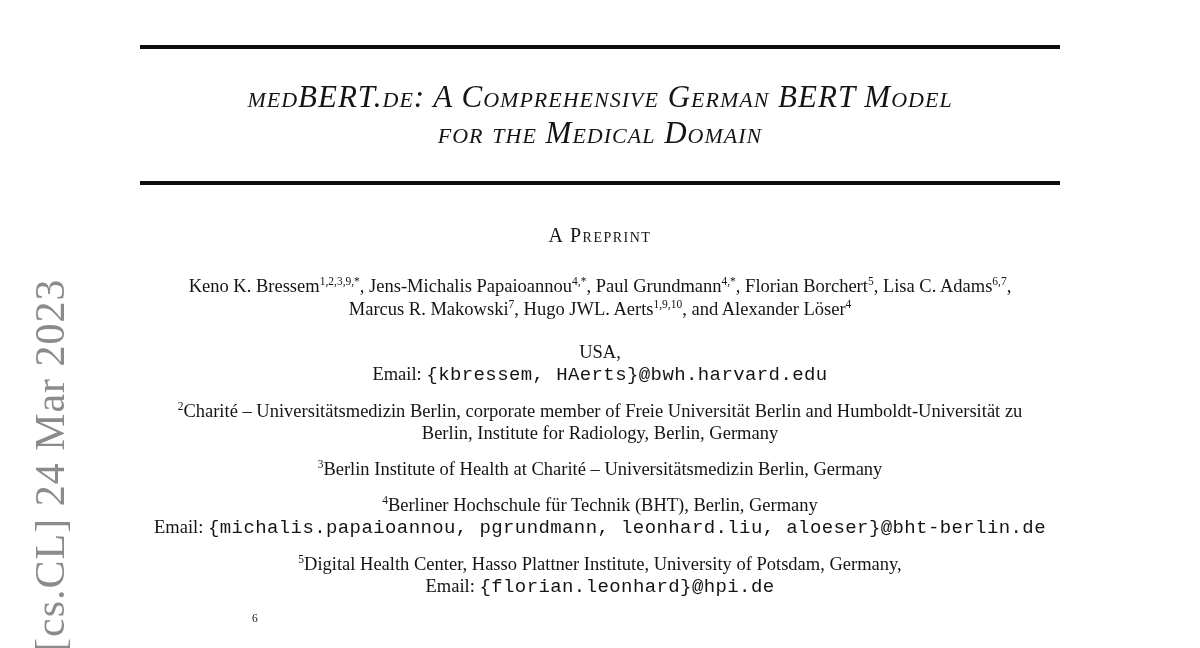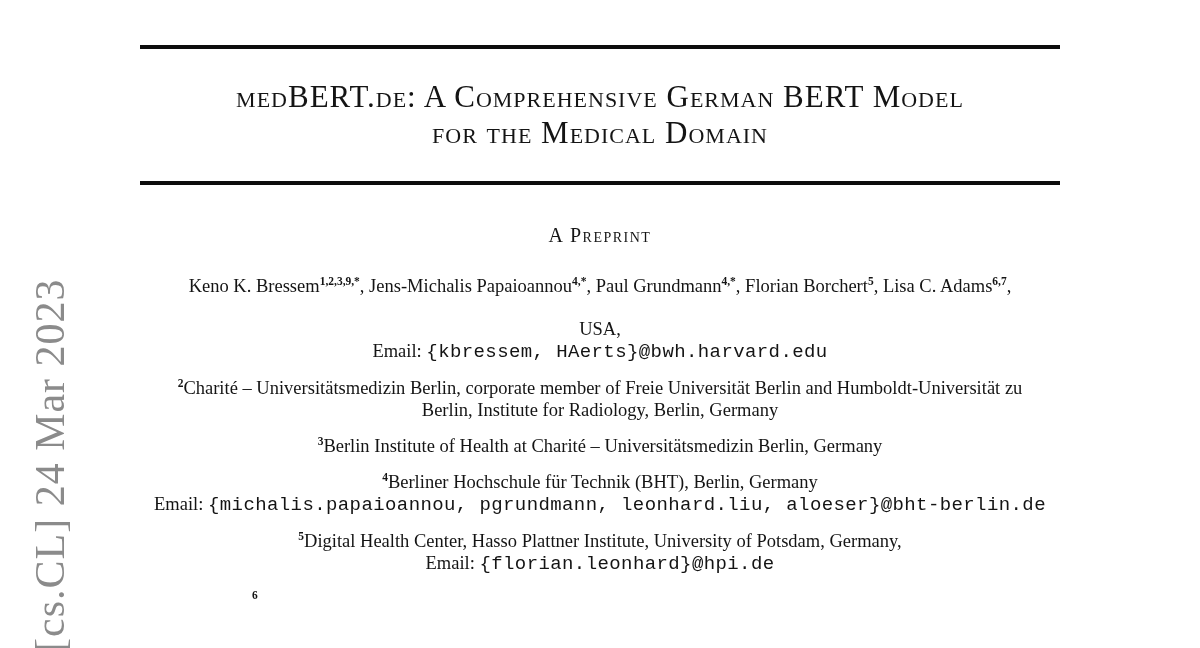--- a/index.html
+++ b/index.html
@@ -32,21 +32,21 @@
   .rule-top{margin-top:45px;}
   .rule-bottom{margin-top:30px;}
   .title{
     margin:30px 0 0 0;
     font-weight:normal;
     font-size:31px;
     line-height:36px;
     font-variant:small-caps;
     letter-spacing:1px;
   }
-  .title .tline{display:block;}
+  .title .tline{display:block;font-style:italic;}
   .preprint{
     margin-top:38px;
     font-size:20px;
     font-variant:small-caps;
     letter-spacing:1.5px;
     line-height:24px;
   }
   .authors{
     margin-top:28px;
     font-size:18.5px;
@@ -54,21 +54,20 @@
   }
   .affiliations{font-size:18.5px;}
   .aff{margin-top:14px;}
   .aff:first-child{margin-top:20px;}
   .aff-line{line-height:22px;}
   sup{
     font-size:0.62em;
     vertical-align:super;
     line-height:0;
     letter-spacing:0;
-    font-weight:bold;
   }
   .email-mono{
     font-family:"Liberation Mono", monospace;
     font-size:19px;
     letter-spacing:0.4px;
     text-align:center;
   }
   .aff-line.cut{
     text-align:left;
     padding-left:112px;
@@ -89,20 +88,21 @@
       <span class="tline">medBERT.de: A Comprehensive German BERT Model</span>
       <span class="tline">for the Medical Domain</span>
     </h1>
 
     <div class="rule rule-bottom"></div>
 
     <div class="preprint">A Preprint</div>
 
     <div class="authors" id="authors">
         <div class="author-line">Keno K. Bressem<sup>1,2,3,9,*</sup>, Jens-Michalis Papaioannou<sup>4,*</sup>, Paul Grundmann<sup>4,*</sup>, Florian Borchert<sup>5</sup>, Lisa C. Adams<sup>6,7</sup>,</div>
+        <div class="author-line">Marcus R. Makowski<sup>7</sup>, Hugo JWL. Aerts<sup>1,9,10</sup>, and Alexander Löser<sup>4</sup></div>
       </div>
 
     <div class="affiliations" id="affiliations">
         <div class="aff">
           <div class="aff-line">USA,</div>
           <div class="aff-line"><span>Email: </span><span class="email-mono">{kbressem, HAerts}@bwh.harvard.edu</span></div>
         </div>
         <div class="aff">
           <div class="aff-line"><sup>2</sup>Charité – Universitätsmedizin Berlin, corporate member of Freie Universität Berlin and Humboldt-Universität zu</div>
           <div class="aff-line">Berlin, Institute for Radiology, Berlin, Germany</div>

